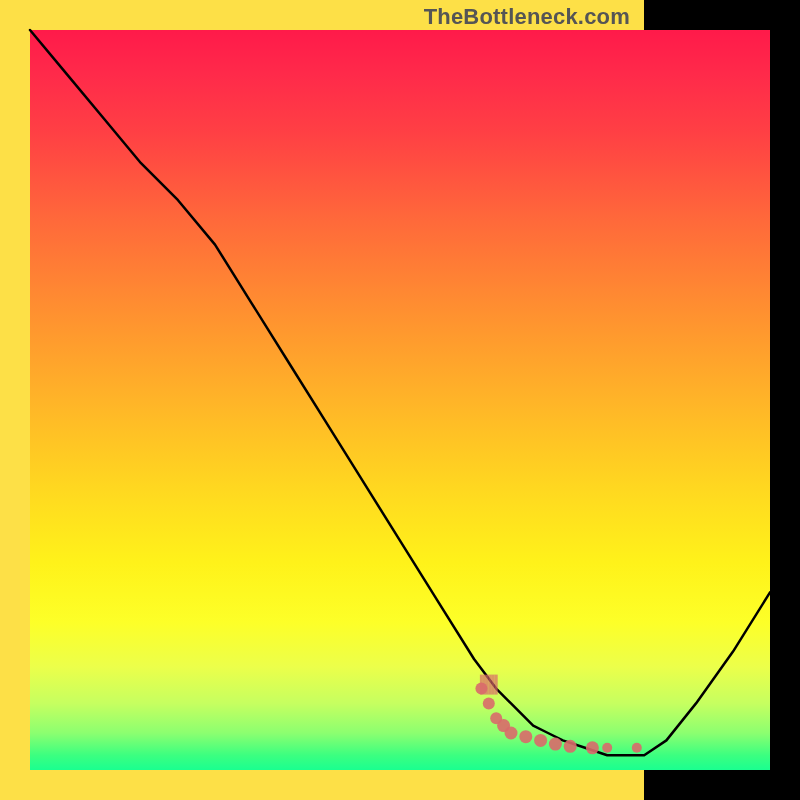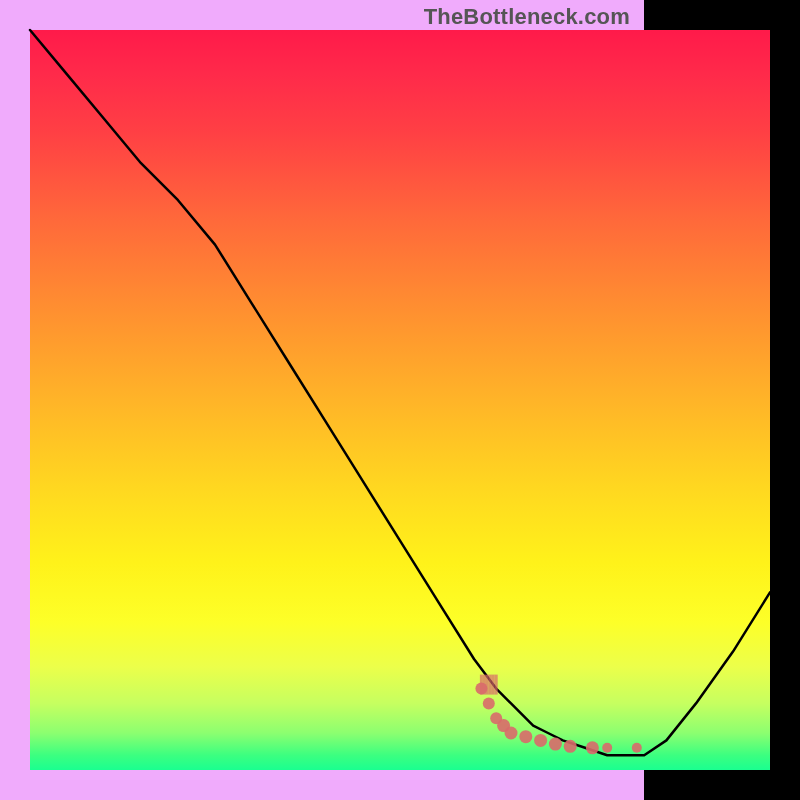--- a/index.html
+++ b/index.html
@@ -6,21 +6,21 @@
   body {
     width: 800px;
     height: 800px;
     background: #000;
     position: relative;
     font-family: Arial, sans-serif;
   }
   .outer {
     width: 644px;
     height: 800px;
-    background: #f0abfc;
+    background: #fde047;
     position: relative;
   }
   .watermark {
     position: absolute;
     top: 4px;
     right: 14px;
     color: #555;
     font-size: 22px;
     font-weight: bold;
     letter-spacing: 0.2px;

